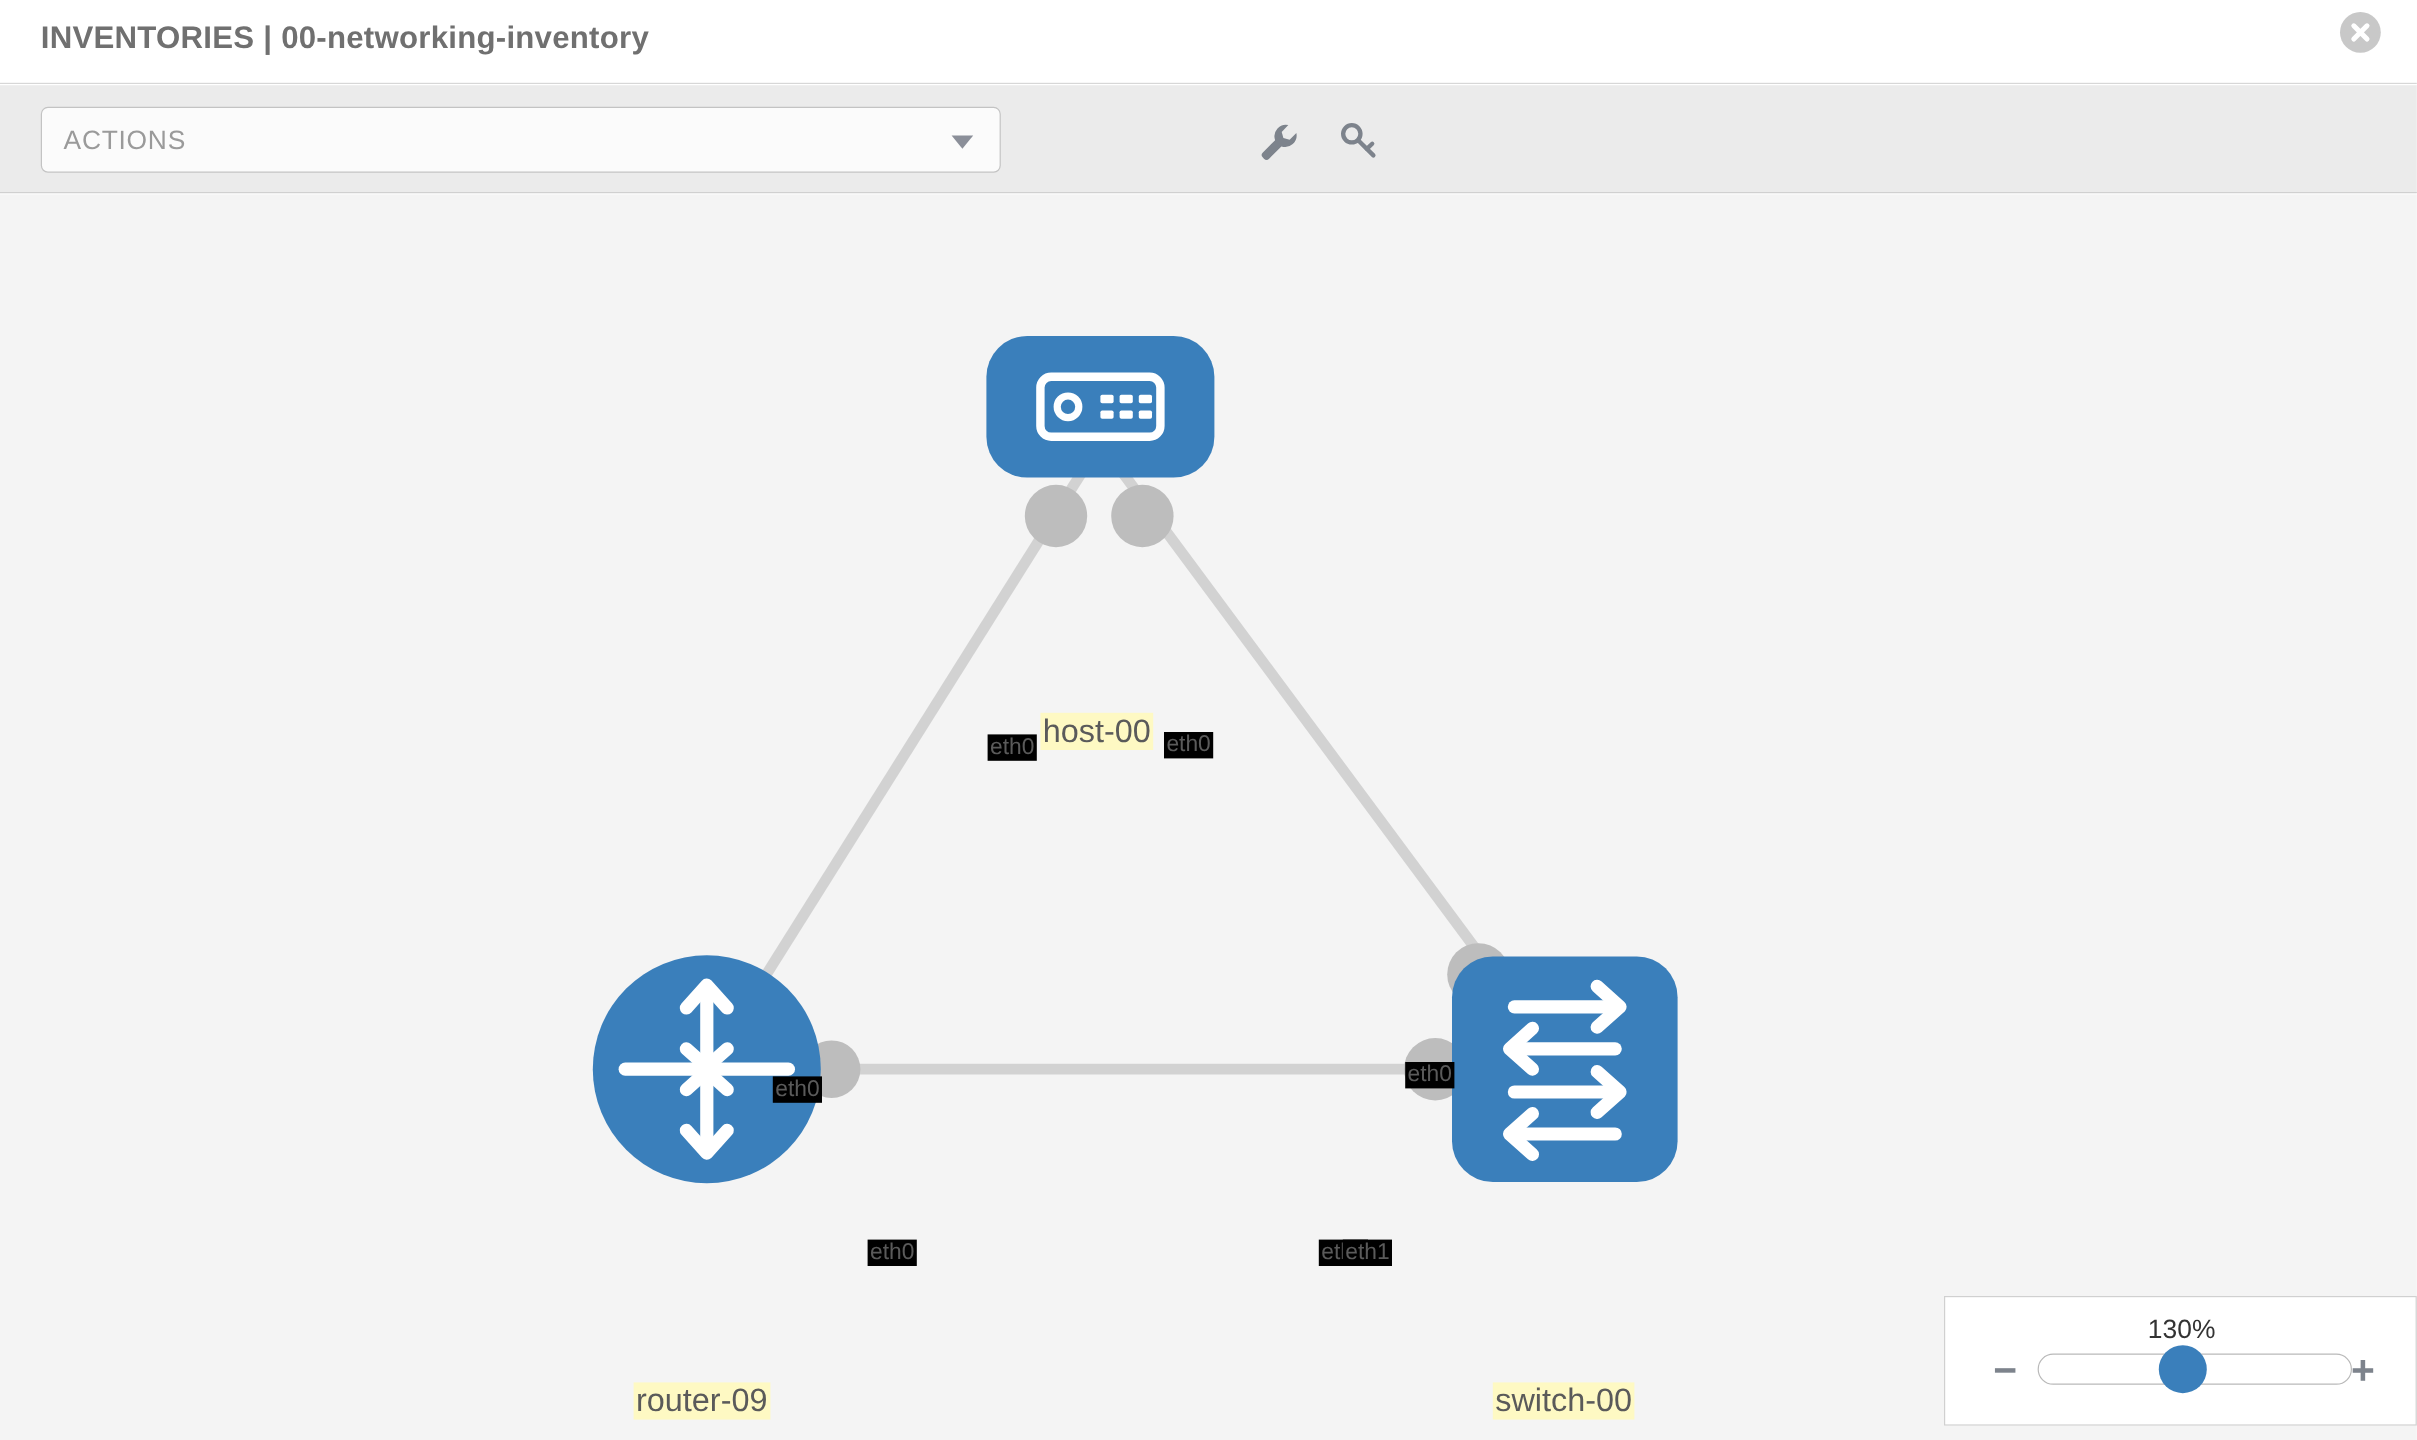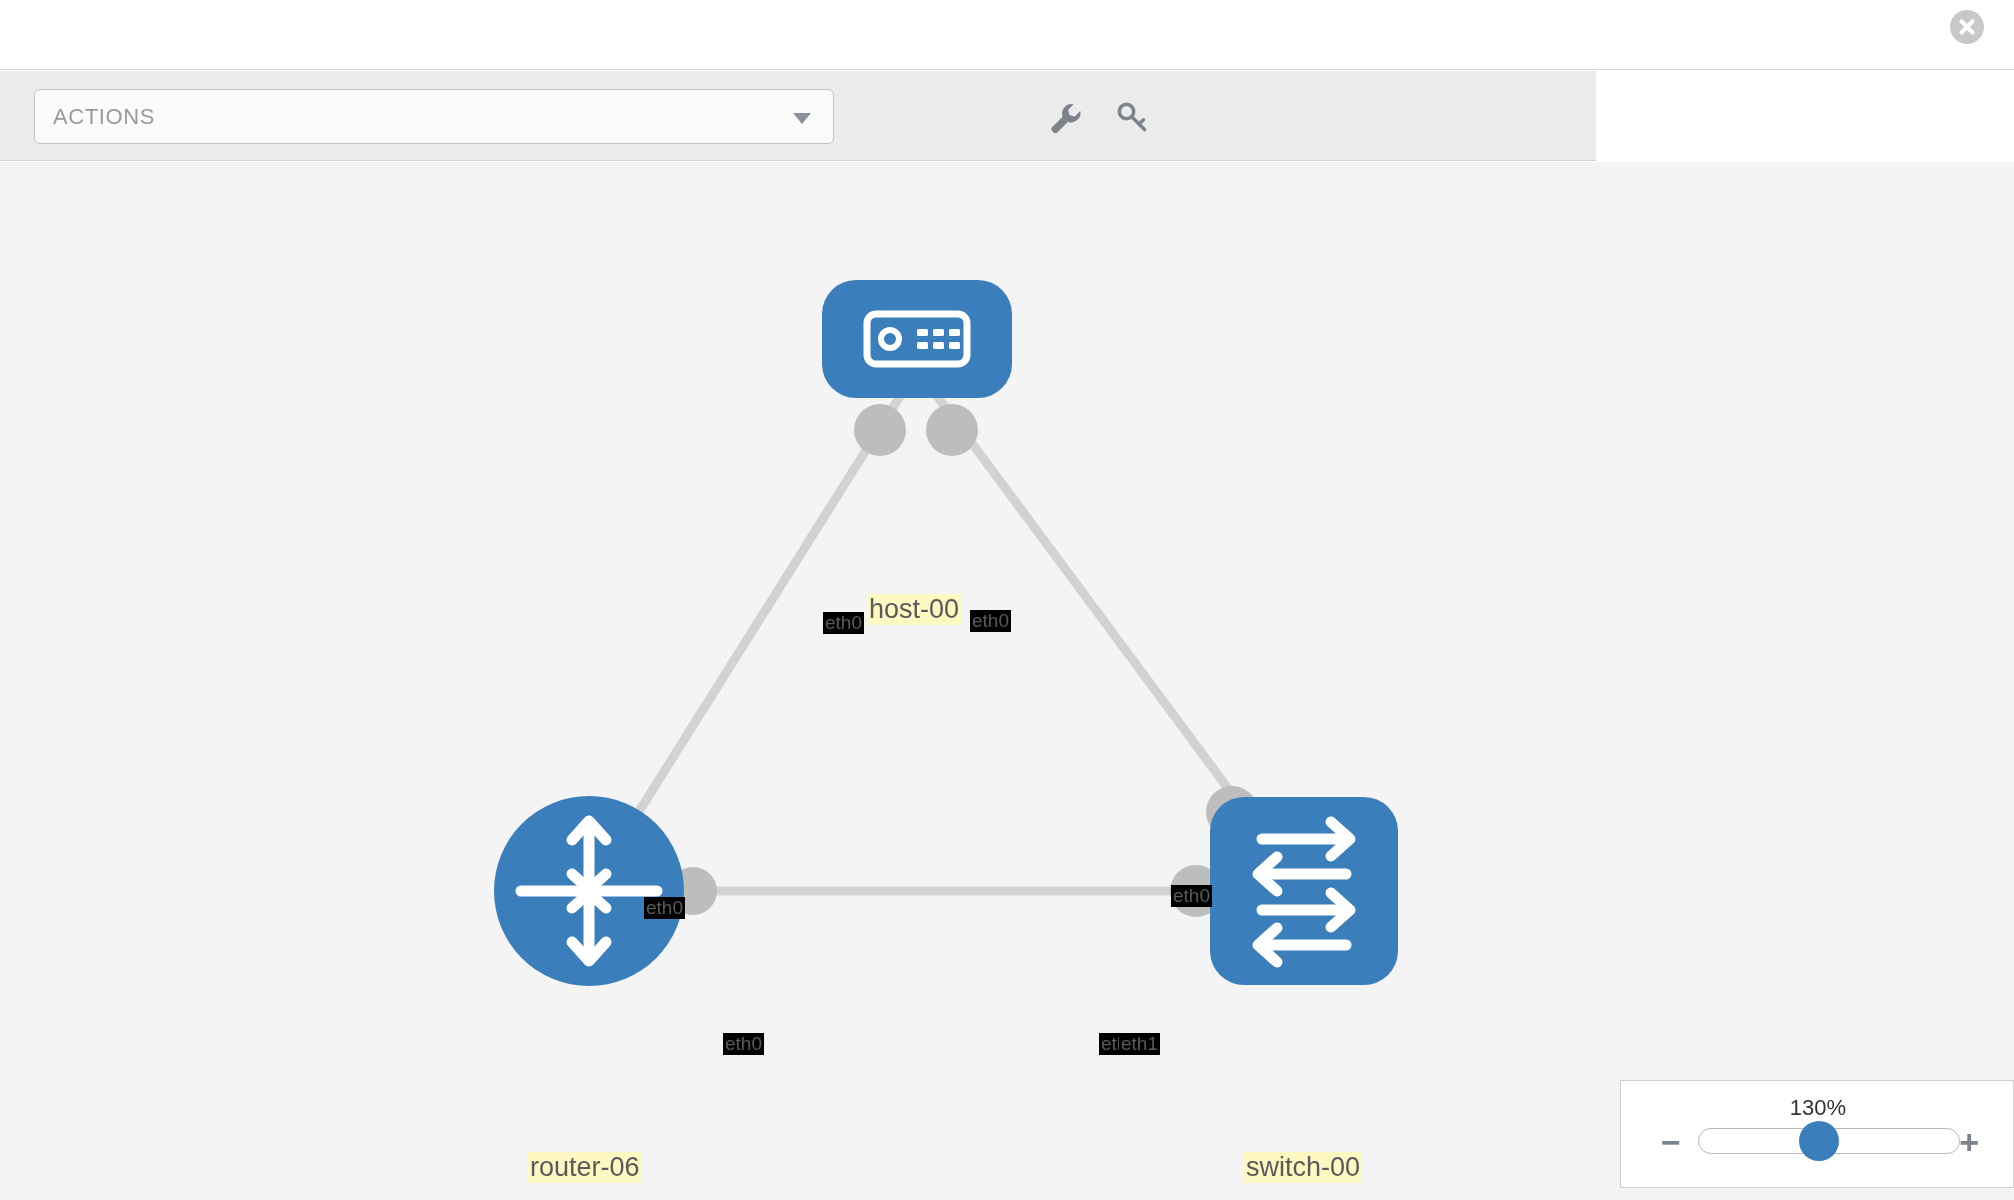--- a/index.html
+++ b/index.html
@@ -35,21 +35,21 @@
     border-radius: 50%;
     background: #c8c8c8;
     cursor: pointer;
   }
   .close-btn svg { display: block; }
 
   
   .toolbar {
     position: absolute;
     left: 0; top: 71px;
-    width: 1596px; height: 90px;
+    width: 2014px; height: 90px;
     background: #ebebeb;
     border-bottom: 1px solid #d0d0d0;
   }
   .actions-select {
     position: absolute;
     left: 34px; top: 18px;
     width: 800px; height: 55px;
     background: #fbfbfb;
     border: 1px solid #c3c3c3;
     border-radius: 6px;
@@ -169,20 +169,21 @@
     width: 40px; height: 40px;
     border-radius: 50%;
     background: #3a7fbb;
     cursor: grab;
   }
 </style>
 </head>
 <body>
 
 <div class="header">
+  <div class="page-title">INVENTORIES | 00-networking-inventory</div>
   <div class="close-btn">
     <svg width="34" height="34" viewBox="0 0 34 34">
       <path d="M11.5 11.5 L22.5 22.5 M22.5 11.5 L11.5 22.5" stroke="#ffffff" stroke-width="4.2" stroke-linecap="round"></path>
     </svg>
   </div>
 </div>
 
 <div class="toolbar">
 
   <div class="actions-select">
@@ -275,21 +276,21 @@
         <path d="M1262 748 L1348 748"></path>
         <path d="M1331 731 L1350 748 L1331 765"></path>
 
         <path d="M1346 783 L1260 783"></path>
         <path d="M1277 766 L1258 783 L1277 800"></path>
       </g>
     </g>
   </svg>
 
   <div class="node-label" style="left:867px; top:432px;">host-00</div>
-  <div class="node-label" style="left:528px; top:990px;">router-06</div>
+  <div class="node-label" style="left:528px; top:990px;">router-09</div>
   <div class="node-label" style="left:1244px; top:990px;">switch-00</div>
 
   <div class="iface-label" style="left:823px; top:450px;">eth0</div>
   <div class="iface-label" style="left:970px; top:448px;">eth0</div>
   <div class="iface-label" style="left:644px; top:735px;">eth0</div>
   <div class="iface-label" style="left:1171px; top:723px;">eth0</div>
   <div class="iface-label" style="left:723px; top:871px;">eth0</div>
   <div class="iface-label" style="left:1099px; top:871px;">eth0</div>
   <div class="iface-label" style="left:1119px; top:871px;">eth1</div>
 </div>

